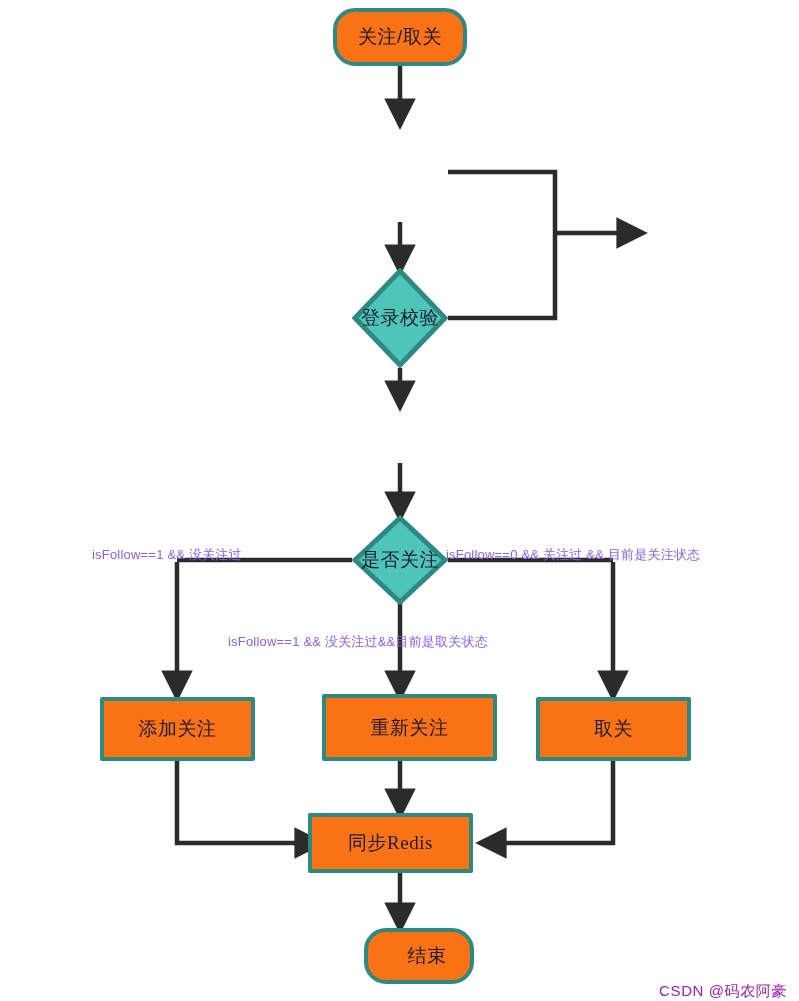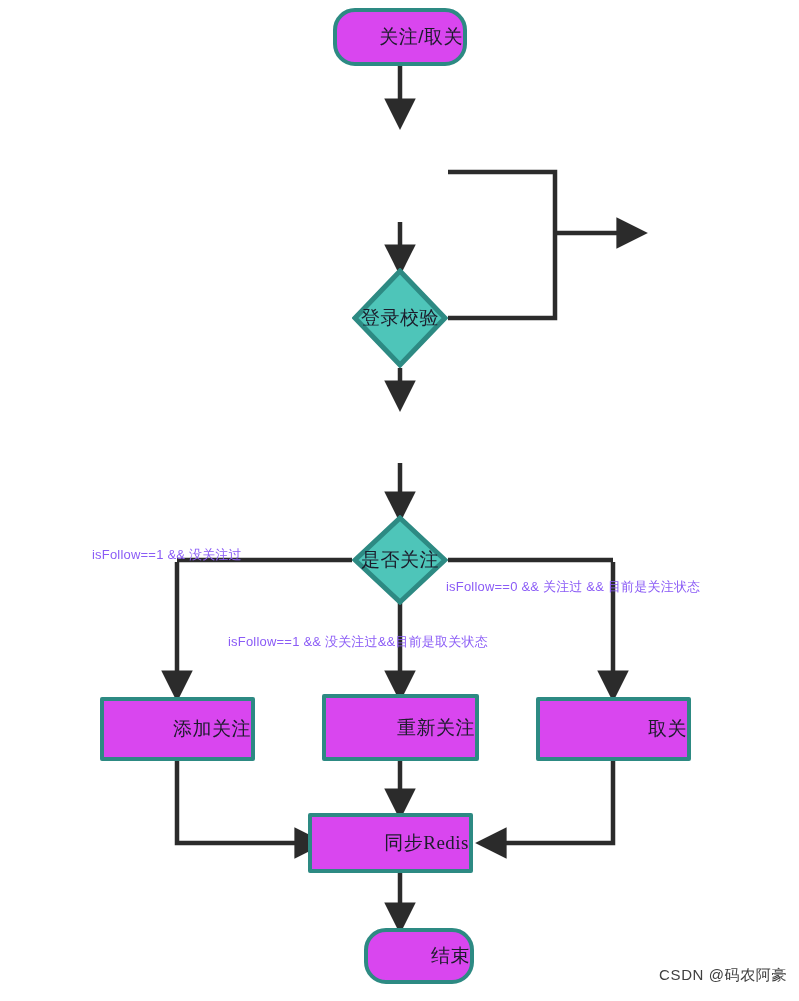--- a/index.html
+++ b/index.html
@@ -21,26 +21,26 @@
     position: absolute;
     left: 0;
     top: 0;
     width: 799px;
     height: 1001px;
     pointer-events: none;
   }
   .node {
     position: absolute;
     box-sizing: border-box;
-    background: #d946ef;
+    background: #f97316;
     border: 4px solid #2d8a83;
     color: #1c1c2b;
     display: flex;
     align-items: center;
-    justify-content: flex-end;
+    justify-content: center;
     text-align: center;
     font-size: 19px;
     letter-spacing: 0.5px;
     z-index: 2;
   }
   .node.terminal {
     border-radius: 22px;
   }
   .node.process {
     border-radius: 2px;
@@ -67,22 +67,22 @@
     color: #8b5cf6;
     font-size: 13px;
     font-weight: normal;
     white-space: nowrap;
     z-index: 3;
     letter-spacing: 0.2px;
   }
   .watermark {
     position: absolute;
     right: 12px;
-    bottom: 16px;
-    color: #404040;
+    bottom: 0;
+    color: #a21caf;
     font-size: 15px;
     letter-spacing: 0.6px;
     z-index: 4;
   }
 </style>
 </head>
 <body>
 
 <div id="canvas">
 
@@ -130,29 +130,29 @@
 
   <div class="diamond-wrap" style="left:352px; top:515px; width:96px; height:90px;">
     <svg width="96" height="90" viewBox="0 0 96 90">
       <polygon points="48,3 93,45 48,87 3,45" fill="#4ec5b9" stroke="#2d8a83" stroke-width="5"></polygon>
     </svg>
     <div class="dlabel">是否关注</div>
   </div>
 
   <div class="edge-label" style="left:92px; top:546px;">isFollow==1 &amp;&amp; 没关注过</div>
 
-  <div class="edge-label" style="left:446px; top:546px;margin-top:32px;">isFollow==0 &amp;&amp; 关注过 &amp;&amp; 目前是关注状态</div>
+  <div class="edge-label" style="left:446px; top:546px;">isFollow==0 &amp;&amp; 关注过 &amp;&amp; 目前是关注状态</div>
 
   <div class="edge-label" style="left:228px; top:633px;">isFollow==1 &amp;&amp; 没关注过&amp;&amp;目前是取关状态</div>
 
   <div class="node process" style="left:100px; top:697px; width:155px; height:64px;">
     <span>添加关注</span>
   </div>
 
-  <div class="node process" style="left:322px; top:694px; width:157px; height:67px;">
+  <div class="node process" style="left:322px; top:694px; width:175px; height:67px;">
     <span>重新关注</span>
   </div>
 
   <div class="node process" style="left:536px; top:697px; width:155px; height:64px;">
     <span>取关</span>
   </div>
 
   <div class="node process" style="left:308px; top:813px; width:165px; height:60px;font-family:Liberation Serif, serif;">
     <span>同步Redis</span>
   </div>

